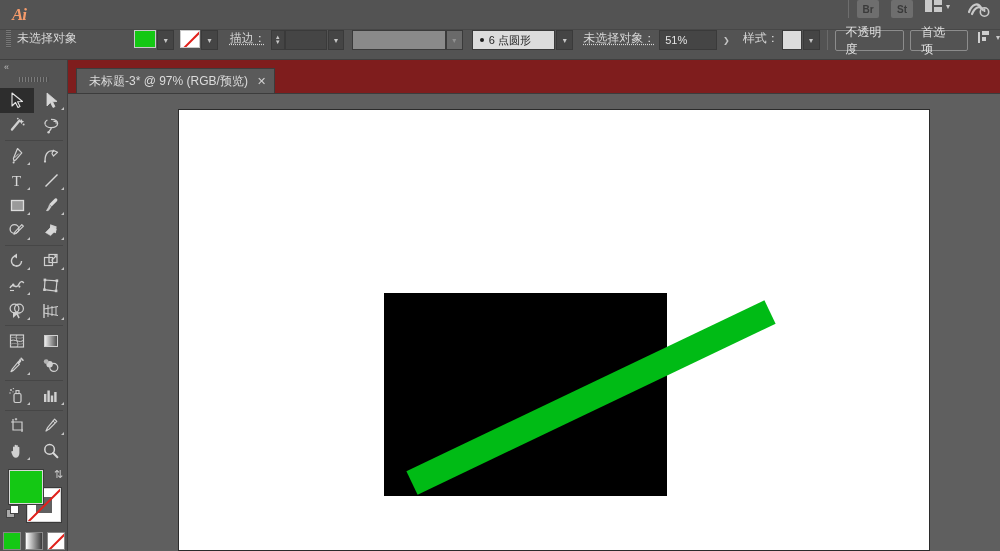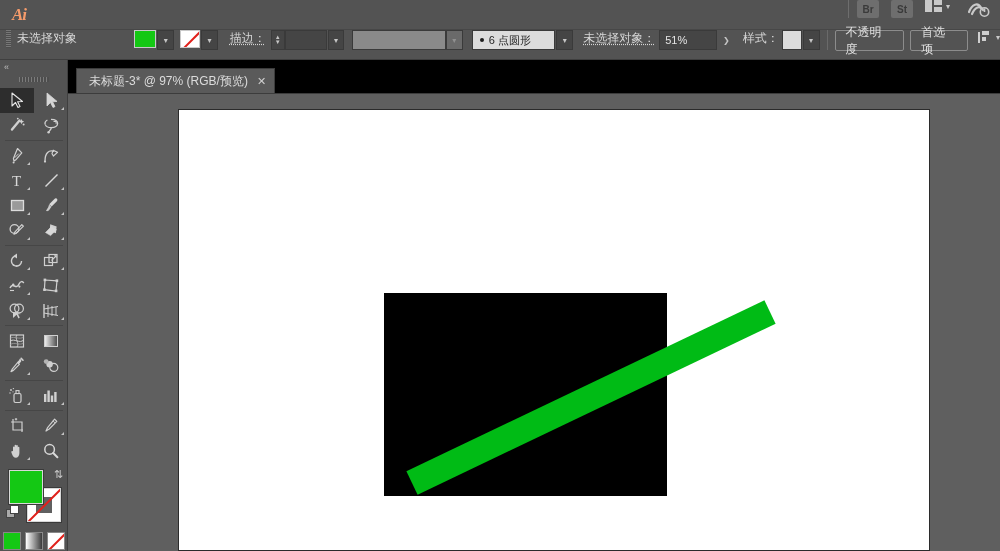--- a/index.html
+++ b/index.html
@@ -99,21 +99,21 @@
     height:21px; padding:0 10px; background:#535353; border:1px solid #8c8c8c;
     border-radius:2px; color:#e2e2e2; font-size:12px;
     display:flex; align-items:center; cursor:default;
   }
   .align-ico { width:14px; height:14px; position:relative; }
   .align-ico i { position:absolute; background:#cfcfcf; display:block; }
 
   
   .tabbar {
     position:absolute; left:68px; top:60px; width:932px; height:34px;
-    background:#000000; border-bottom:1px solid #3c3c3c;
+    background:#7f1d1d; border-bottom:1px solid #3c3c3c;
     display:flex; align-items:flex-end;
   }
   .doc-tab {
     height:25px; background:#5a5a5a; border:1px solid #3c3c3c; border-bottom:none;
     display:flex; align-items:center; padding:0 8px 0 12px; gap:9px;
     font-size:12px; color:#dcdcdc; cursor:default;
   }
   .tab-close { font-size:11px; color:#cfcfcf; cursor:default; }
 
   

